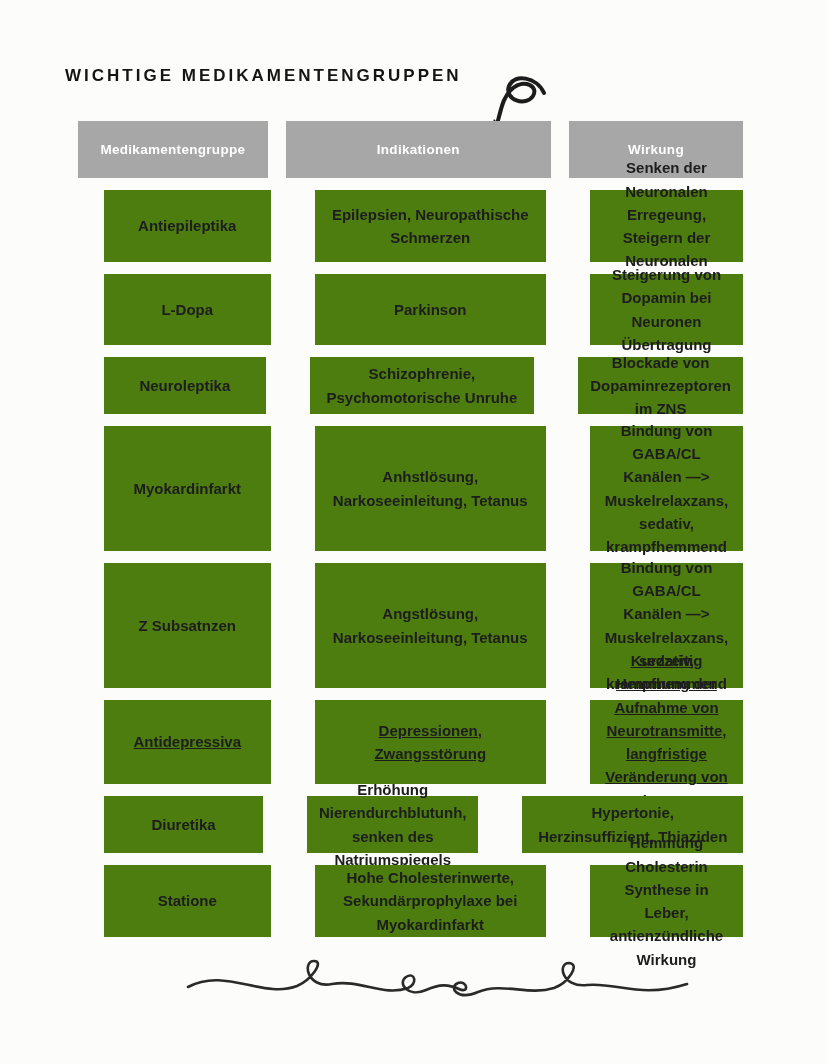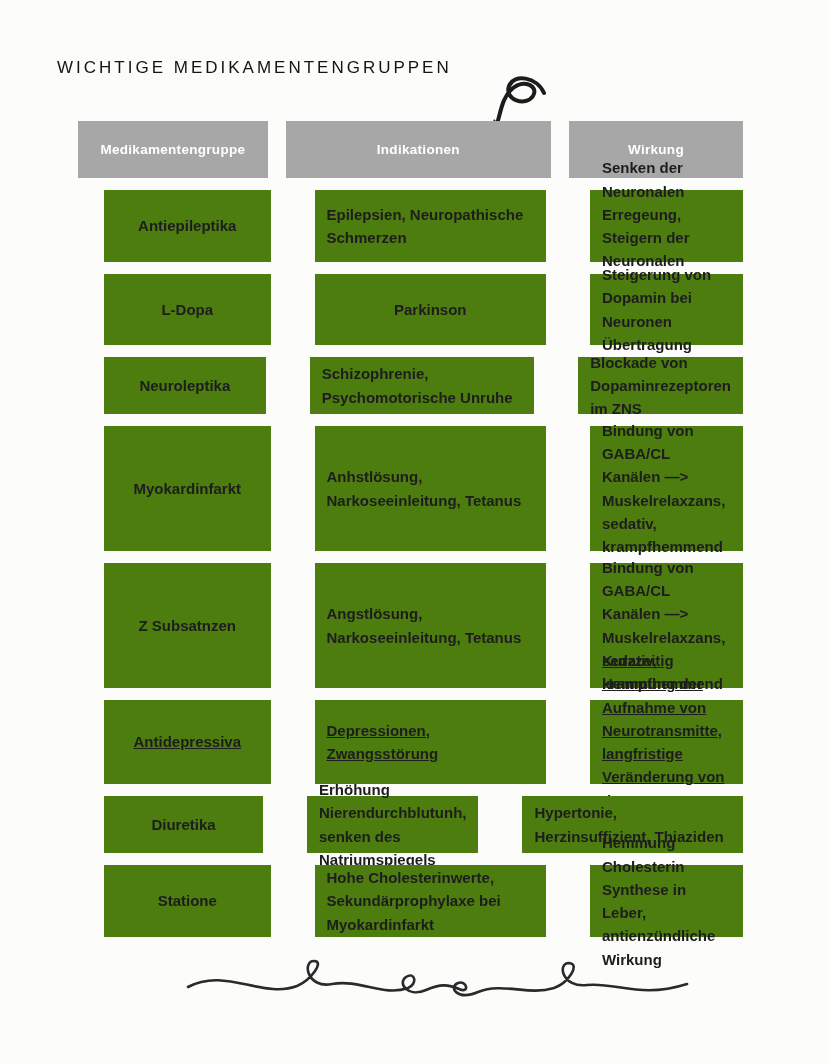--- a/index.html
+++ b/index.html
@@ -7,38 +7,39 @@
     width:828px;height:1064px;
     background:#fcfcfa;
     font-family:"Liberation Sans", sans-serif;
     position:relative;
     overflow:hidden;
   }
   .page{position:relative;width:828px;height:1064px;}
 
   .page-title{
     position:absolute;left:57px;top:58px;
-    font-size:17px;font-weight:normal;
+    font-size:17px;font-weight:bold;
     letter-spacing:3px;
     color:#141414;
-    margin:0;white-space:nowrap;
+    margin:8px;white-space:nowrap;
   }
 
   .arrow-doodle{
     position:absolute;left:482px;top:73px;width:68px;height:72px;
   }
 
   .med-table{
     position:absolute;left:78px;top:121px;
     display:flex;flex-direction:column;gap:12px;
     width:665px;
   }
   .t-row{display:flex;gap:18px;}
   .cell{
     display:flex;align-items:center;justify-content:center;
+    text-align:center;
     box-sizing:border-box;
     padding:6px 12px;
   }
   .c1{width:204px;}
   .c2{width:286px;}
   .c3{width:187px;}
 
   .head-cell{
     background:#a7a7a7;
     color:#ffffff;

